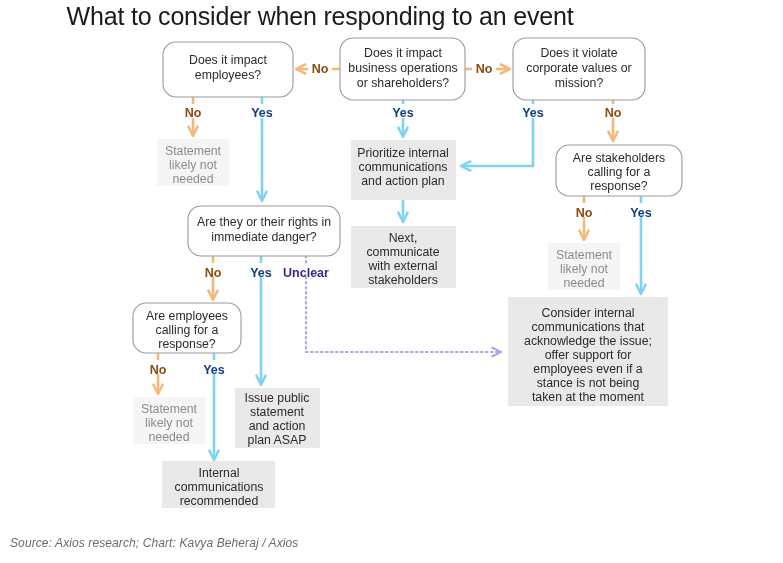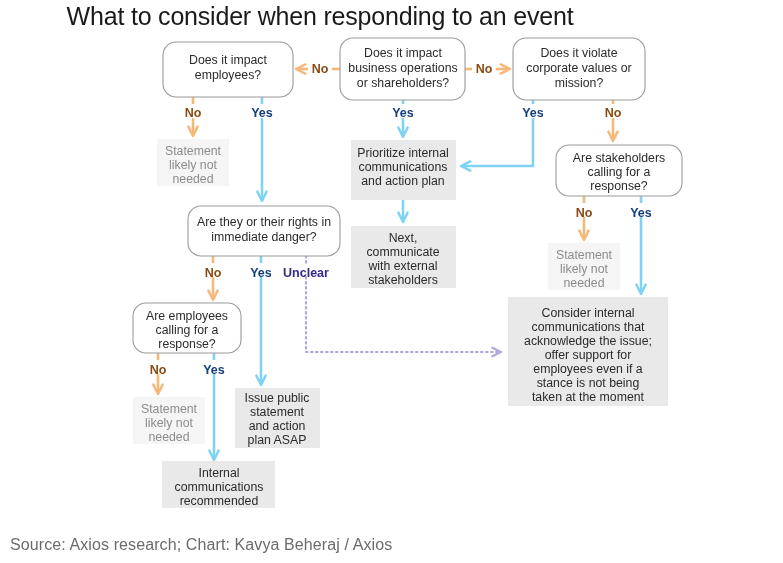--- a/index.html
+++ b/index.html
@@ -22,23 +22,24 @@
     text-align: center;
     font-size: 25px;
     font-weight: 400;
     color: #1a1a1a;
     letter-spacing: -0.2px;
   }
   #source-note {
     position: absolute;
     left: 10px;
     top: 536px;
-    font-size: 16px;
+    font-size: 12px;
     color: #6b6b6b;
     letter-spacing: 0.1px;
+    font-style: italic;
   }
   #flow-canvas {
     position: absolute;
     left: 0;
     top: 0;
     width: 783px;
     height: 563px;
   }
   .decision-box-rect {
     fill: #ffffff;

